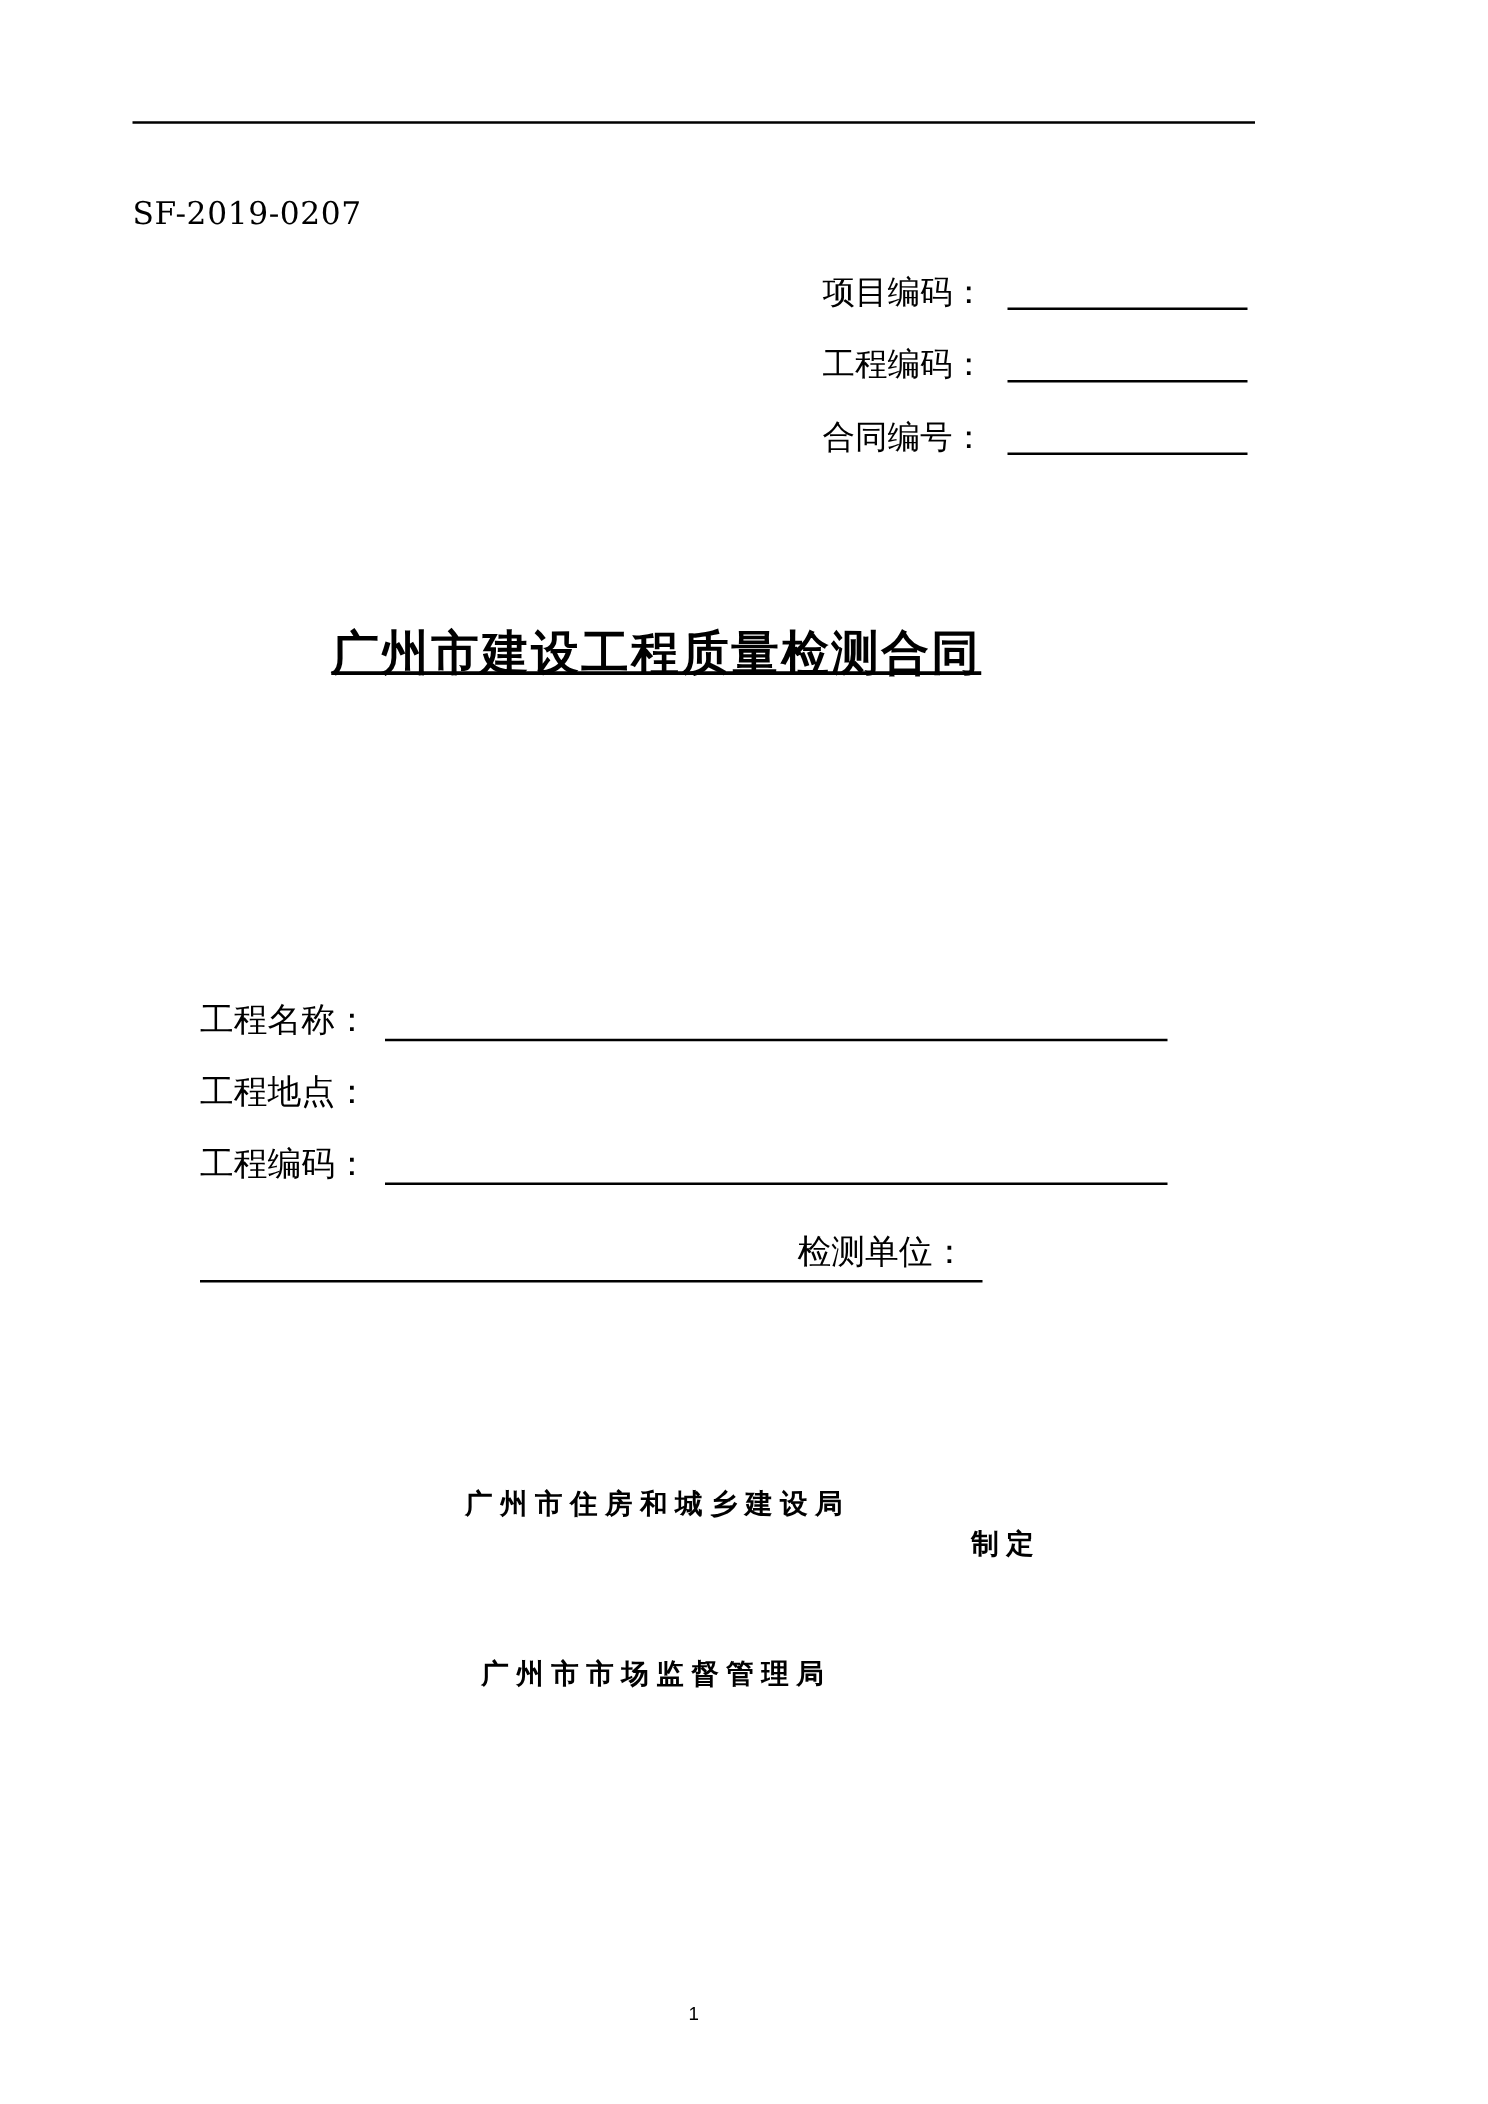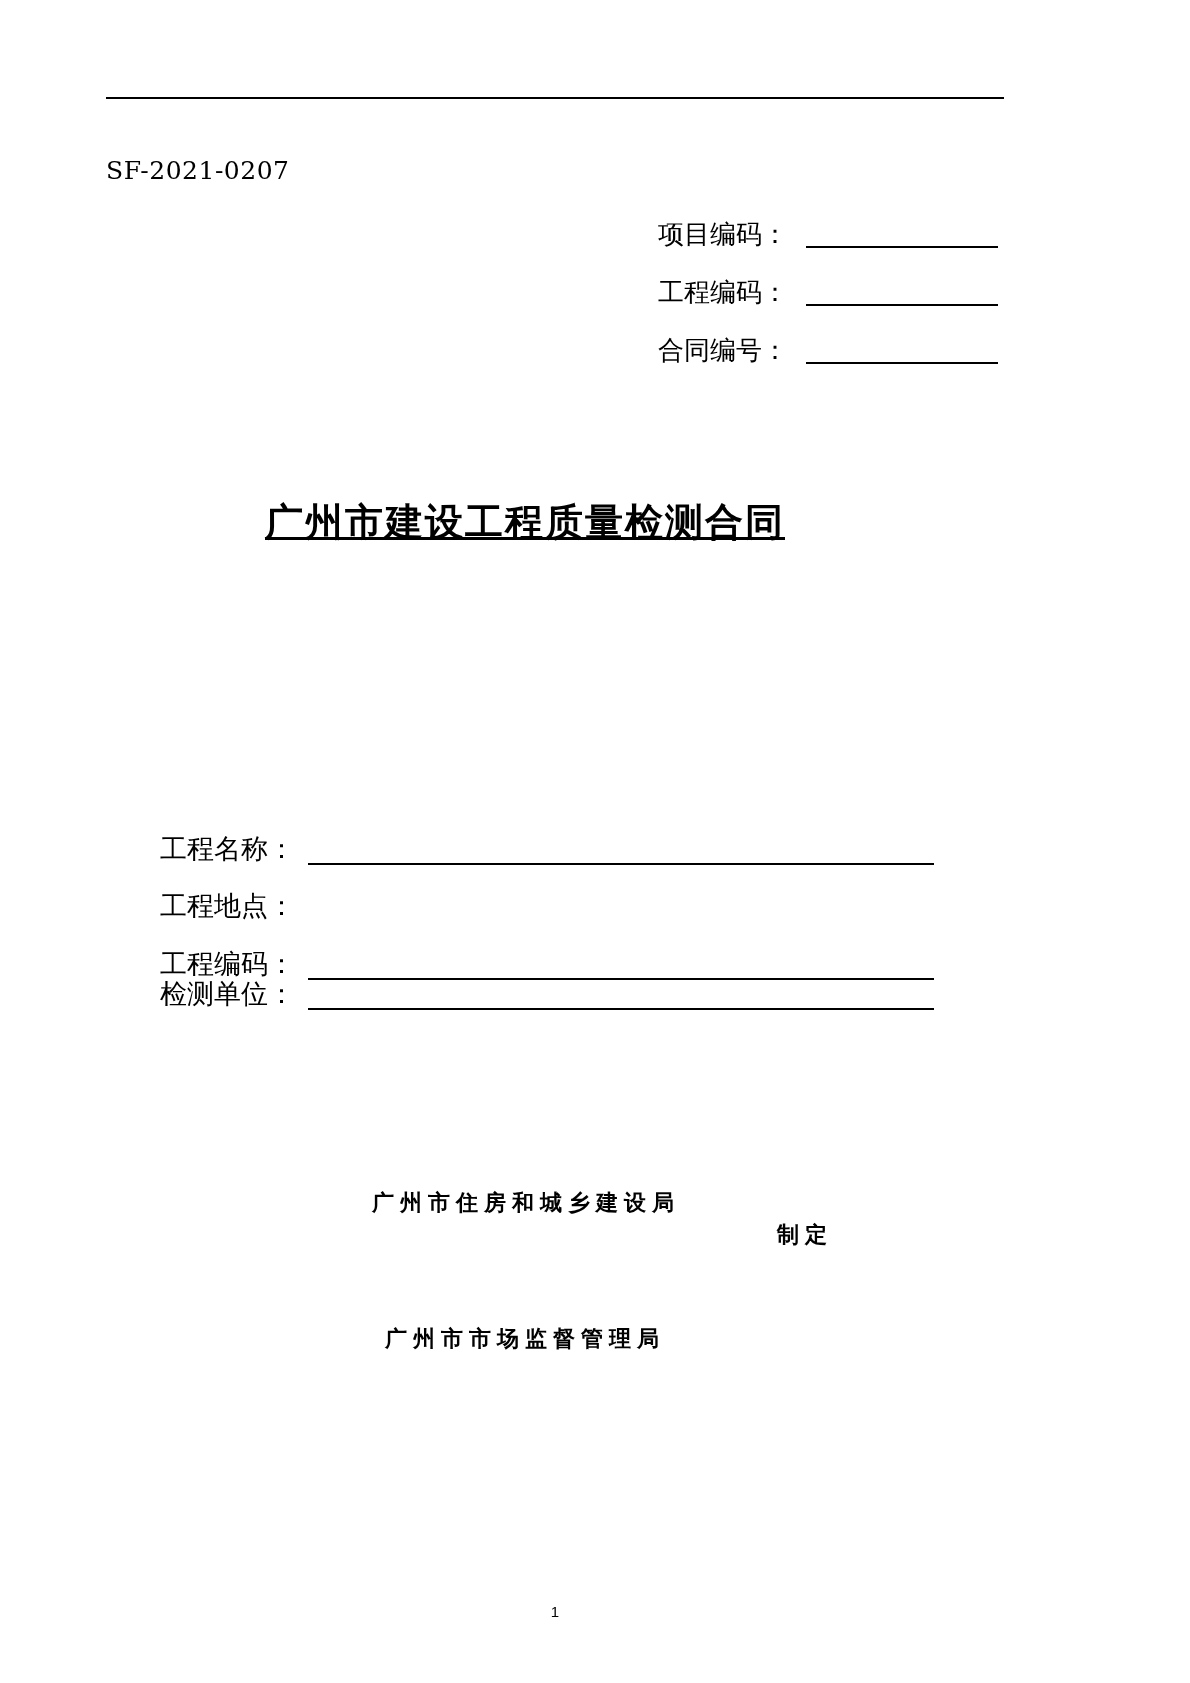--- a/index.html
+++ b/index.html
@@ -3,32 +3,32 @@
 <meta charset="utf-8">
 <style>
   html, body { margin: 0; padding: 0; background: #ffffff; }
   body { width: 1190px; height: 1683px; position: relative; overflow: hidden; color: #000; font-family: "DejaVu Sans", sans-serif; }
   .top-rule { position: absolute; left: 106px; top: 97px; width: 898px; height: 2px; background: #000; }
   .doc-code { position: absolute; left: 106px; top: 156px; font-family: "DejaVu Serif", serif; font-size: 25px; letter-spacing: 0.5px; }
   .code-row { position: absolute; left: 658px; height: 40px; display: flex; align-items: flex-end; }
   .code-label { font-size: 26px; line-height: 40px; font-family: "DejaVu Sans", sans-serif; width: 148px; margin-top: 41px; }
   .code-line { width: 192px; border-bottom: 2px solid #000; height: 28px; margin-bottom: 6px; }
   .title { position: absolute; left: 0; width: 1050px; top: 497px; text-align: center; font-size: 38px; font-weight: bold; letter-spacing: 2px; font-family: "DejaVu Sans", sans-serif; text-decoration: underline; }
-  .info-row { position: absolute; left: 160px; height: 44px; display: flex; align-items: flex-end; margin-top: 32px; }
+  .info-row { position: absolute; left: 160px; height: 44px; display: flex; align-items: flex-end; }
   .info-label { font-size: 27px; line-height: 44px; width: 148px; font-family: "DejaVu Sans", sans-serif; }
   .info-line { width: 626px; border-bottom: 2px solid #000; height: 28px; margin-bottom: 6px; }
   .issuer { position: absolute; font-size: 22px; font-weight: bold; letter-spacing: 6px; font-family: Liberation Serif, serif; }
   .page-number { position: absolute; left: 0; width: 1110px; top: 1603px; text-align: center; font-size: 15px; font-family: "Liberation Sans", sans-serif; }
 </style>
 </head>
 <body>
 
 <div class="top-rule"></div>
 
-<div class="doc-code">SF-2021-0207</div>
+<div class="doc-code">SF-2019-0207</div>
 
 <div class="code-row" style="top:214px;">
   <span class="code-label">项目编码：</span>
   <span class="code-line"></span>
 </div>
 <div class="code-row" style="top:272px;align-items:flex-end;">
   <span class="code-label">工程编码：</span>
   <span class="code-line"></span>
 </div>
 <div class="code-row" style="top:330px;justify-content:space-between;">
@@ -42,21 +42,21 @@
   <span class="info-label">工程名称：</span>
   <span class="info-line"></span>
 </div>
 <div class="info-row" style="top:852px;">
   <span class="info-label">工程地点：</span>
 </div>
 <div class="info-row" style="top:910px;">
   <span class="info-label">工程编码：</span>
   <span class="info-line"></span>
 </div>
-<div class="info-row" style="top:940px;">
+<div class="info-row" style="top:980px;flex-direction:column;">
   <span class="info-label">检测单位：</span>
   <span class="info-line"></span>
 </div>
 
 <div class="issuer" style="left:372px; top:1188px;">广州市住房和城乡建设局</div>
 <div class="issuer" style="left:385px; top:1324px;">广州市市场监督管理局</div>
 <div class="issuer" style="left:777px; top:1220px;">制定</div>
 
 <div class="page-number">1</div>
 

